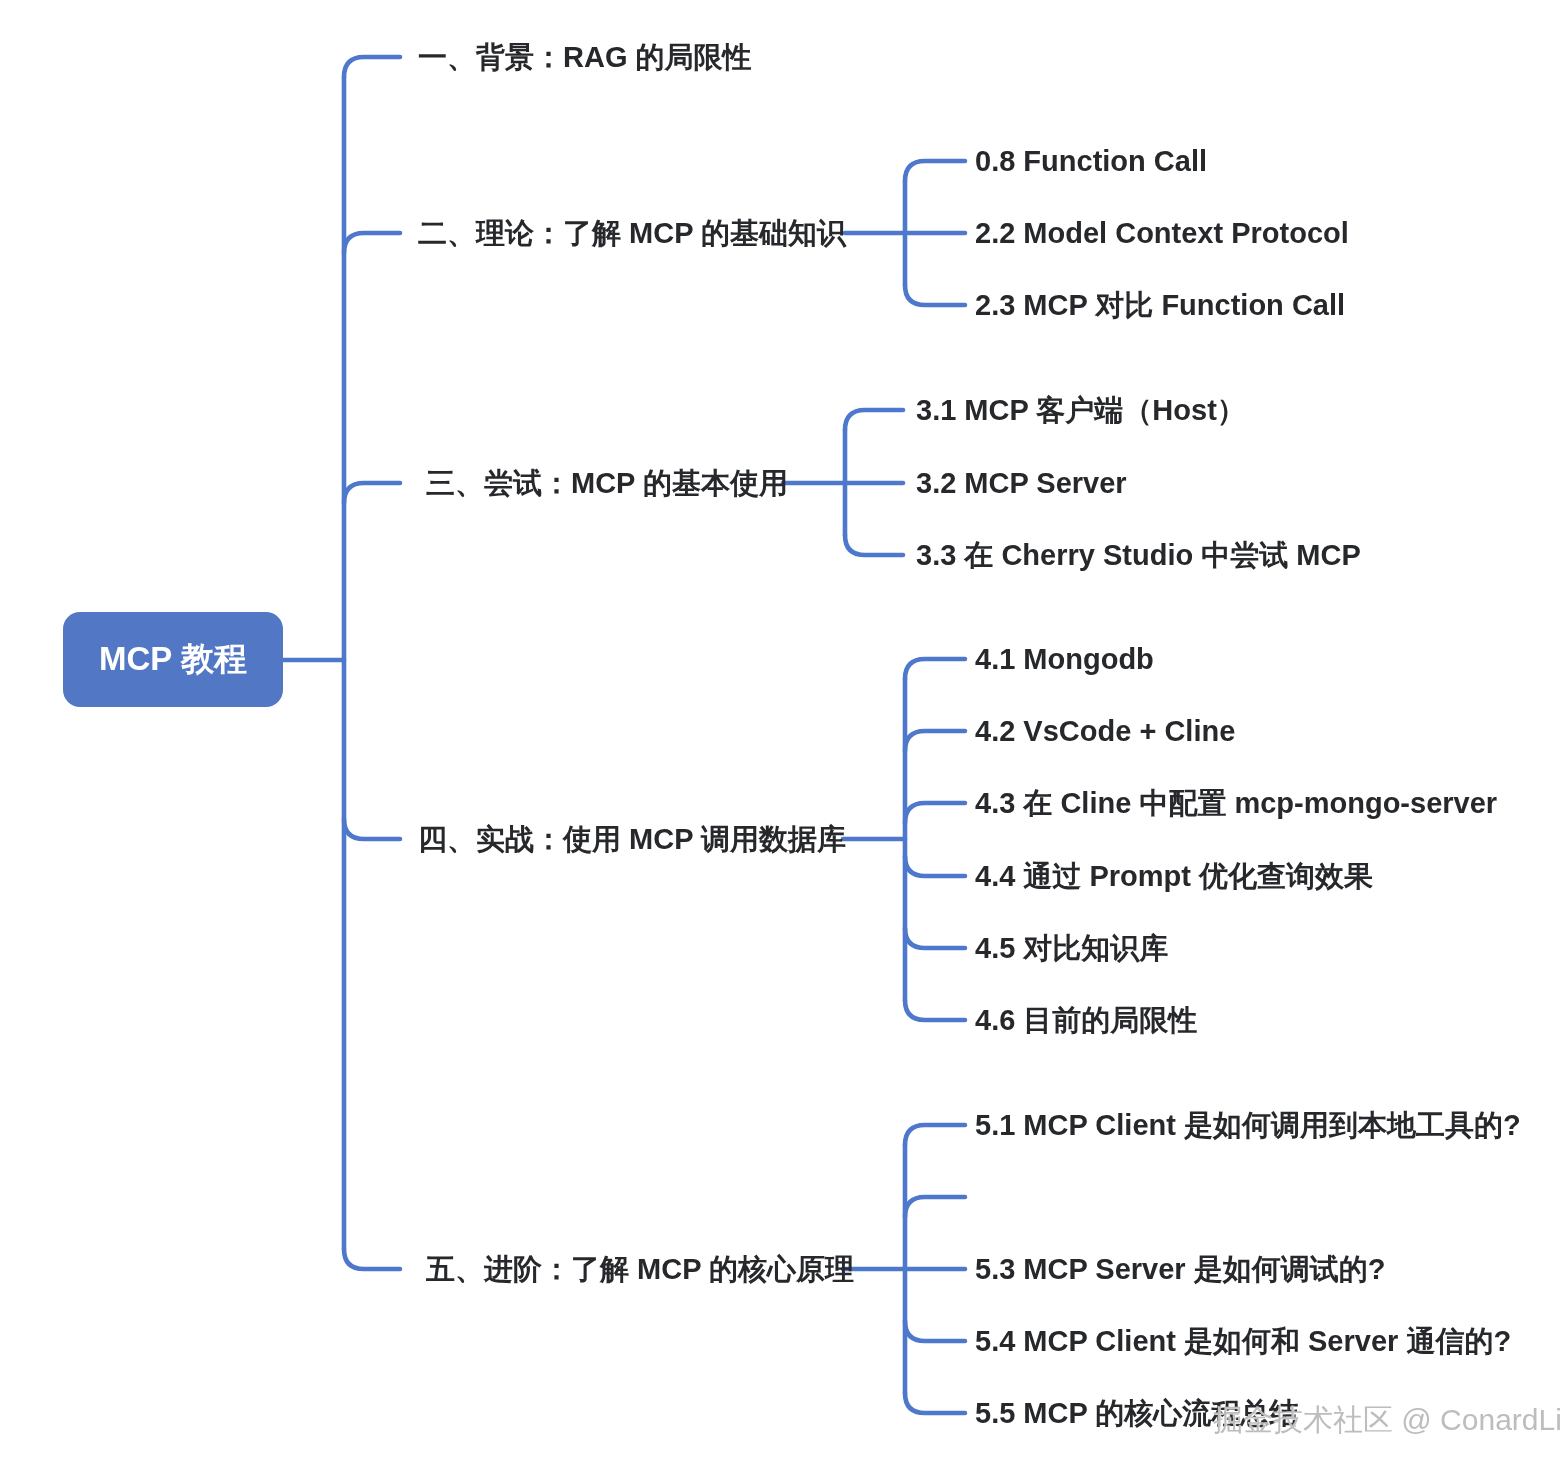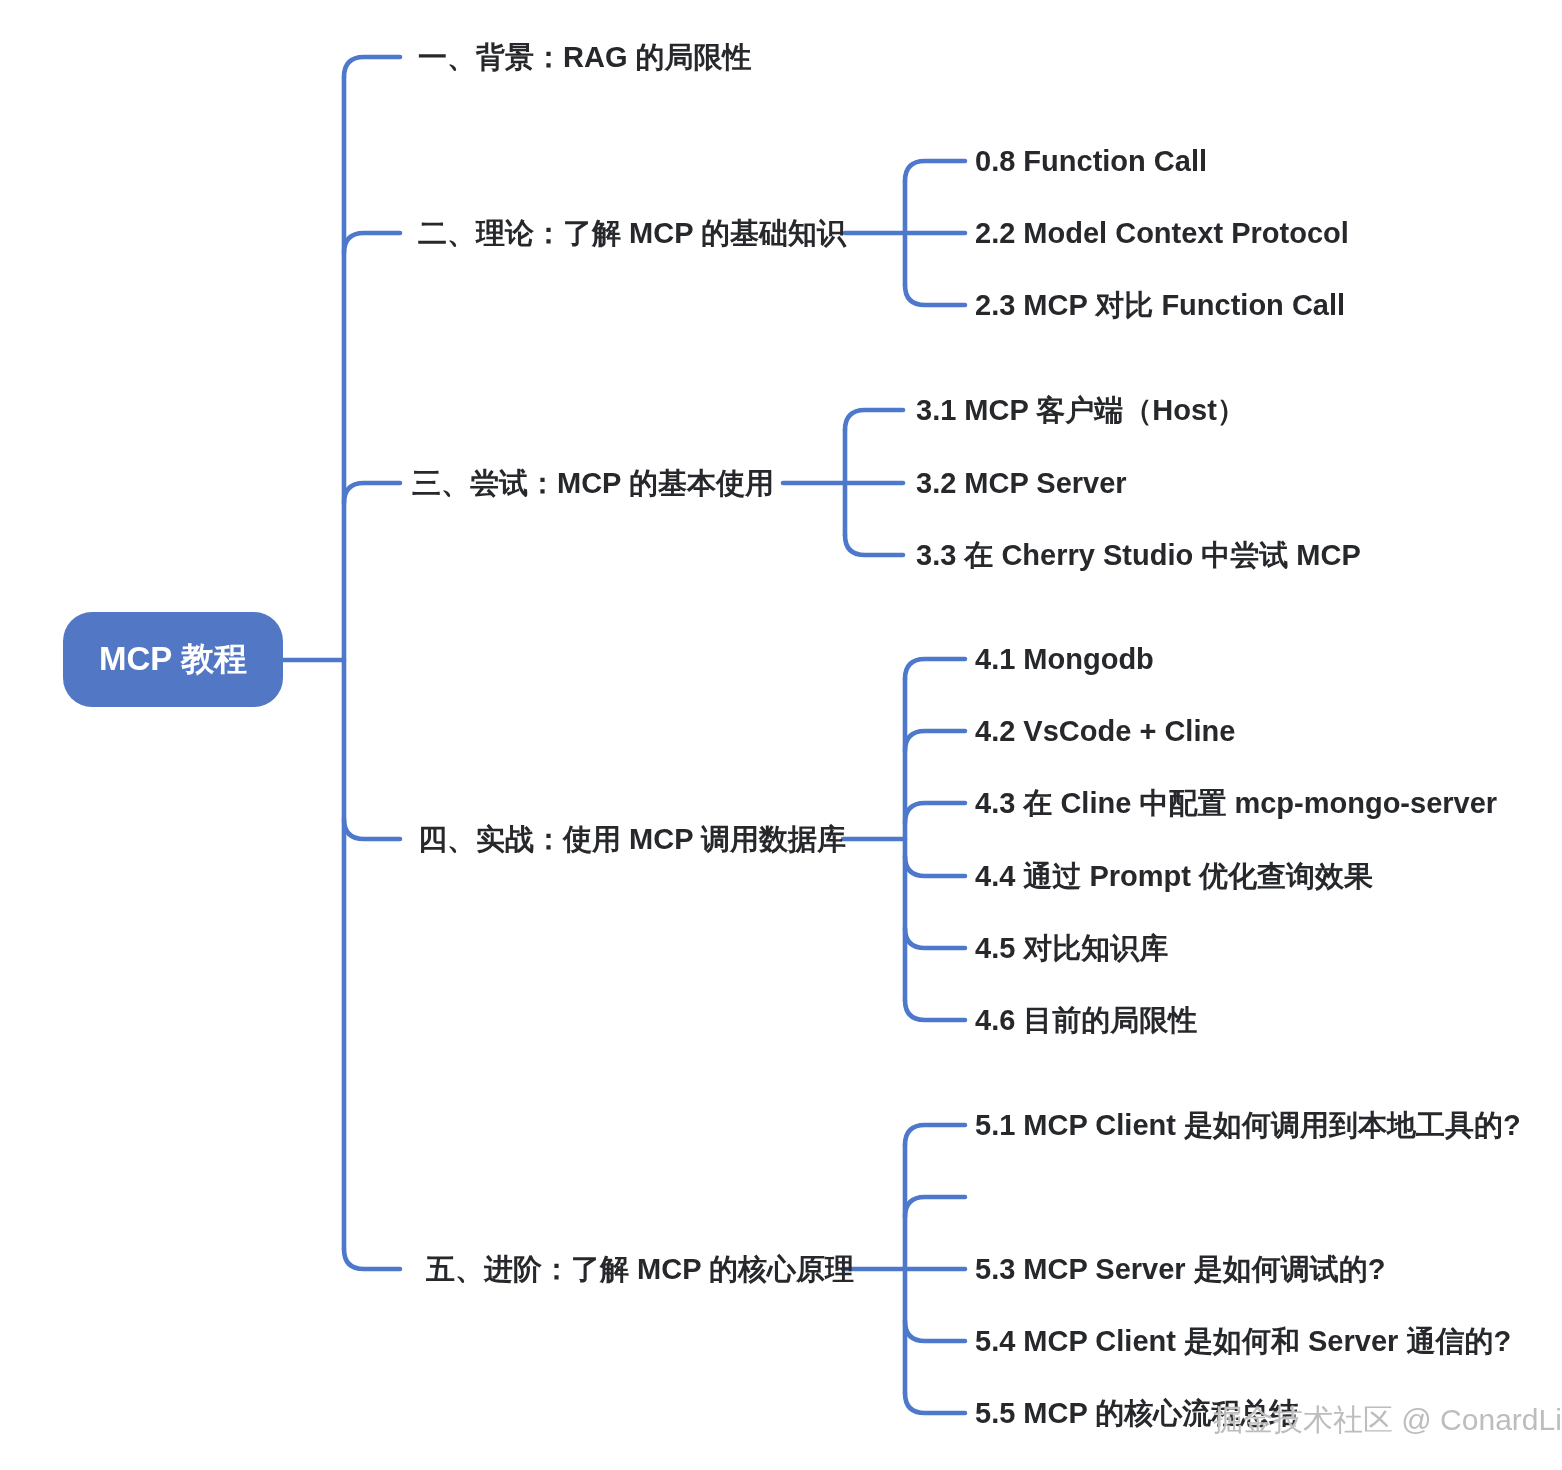--- a/index.html
+++ b/index.html
@@ -14,21 +14,21 @@
     position:relative;
     width:1562px;height:1470px;
     background:#ffffff;
     overflow:hidden;
     font-family:"Liberation Sans","DejaVu Sans",sans-serif;
   }
   .links{position:absolute;left:0;top:0;width:1562px;height:1470px;}
   .links path{fill:none;stroke:var(--line);stroke-width:4.6;stroke-linecap:round;}
   .root-node{
     position:absolute;left:63px;top:612px;width:220px;height:95px;
-    background:var(--node-fill);border-radius:29px;
+    background:var(--node-fill);border-radius:17px;
     display:flex;align-items:center;justify-content:center;
     color:var(--node-text);font-size:33px;font-weight:700;
     cursor:pointer;
   }
   .topic{
     position:absolute;
     font-size:29px;font-weight:700;color:var(--text);
     line-height:40px;white-space:nowrap;cursor:pointer;
   }
   .watermark{
@@ -80,21 +80,21 @@
       <path d="M905,1217 Q905,1197 925,1197 H965"></path>
       <path d="M905,1321 Q905,1341 925,1341 H965"></path>
       <path d="M905,1393 Q905,1413 925,1413 H965"></path>
     </g>
   </svg>
 
   <div class="root-node">MCP 教程</div>
 
   <div class="topic" style="left:418px;top:37px">一、背景：RAG 的局限性</div>
   <div class="topic" style="left:418px;top:213px">二、理论：了解 MCP 的基础知识</div>
-  <div class="topic" style="left:412px;top:463px">三、尝试：MCP 的基本使用</div>
+  <div class="topic" style="left:426px;top:463px">三、尝试：MCP 的基本使用</div>
   <div class="topic" style="left:418px;top:819px">四、实战：使用 MCP 调用数据库</div>
   <div class="topic" style="left:426px;top:1249px">五、进阶：了解 MCP 的核心原理</div>
 
   <div class="topic" style="left:975px;top:141px">0.8 Function Call</div>
   <div class="topic" style="left:975px;top:213px">2.2 Model Context Protocol</div>
   <div class="topic" style="left:975px;top:285px">2.3 MCP 对比 Function Call</div>
 
   <div class="topic" style="left:916px;top:390px">3.1 MCP 客户端（Host）</div>
   <div class="topic" style="left:916px;top:463px">3.2 MCP Server</div>
   <div class="topic" style="left:916px;top:535px">3.3 在 Cherry Studio 中尝试 MCP</div>

